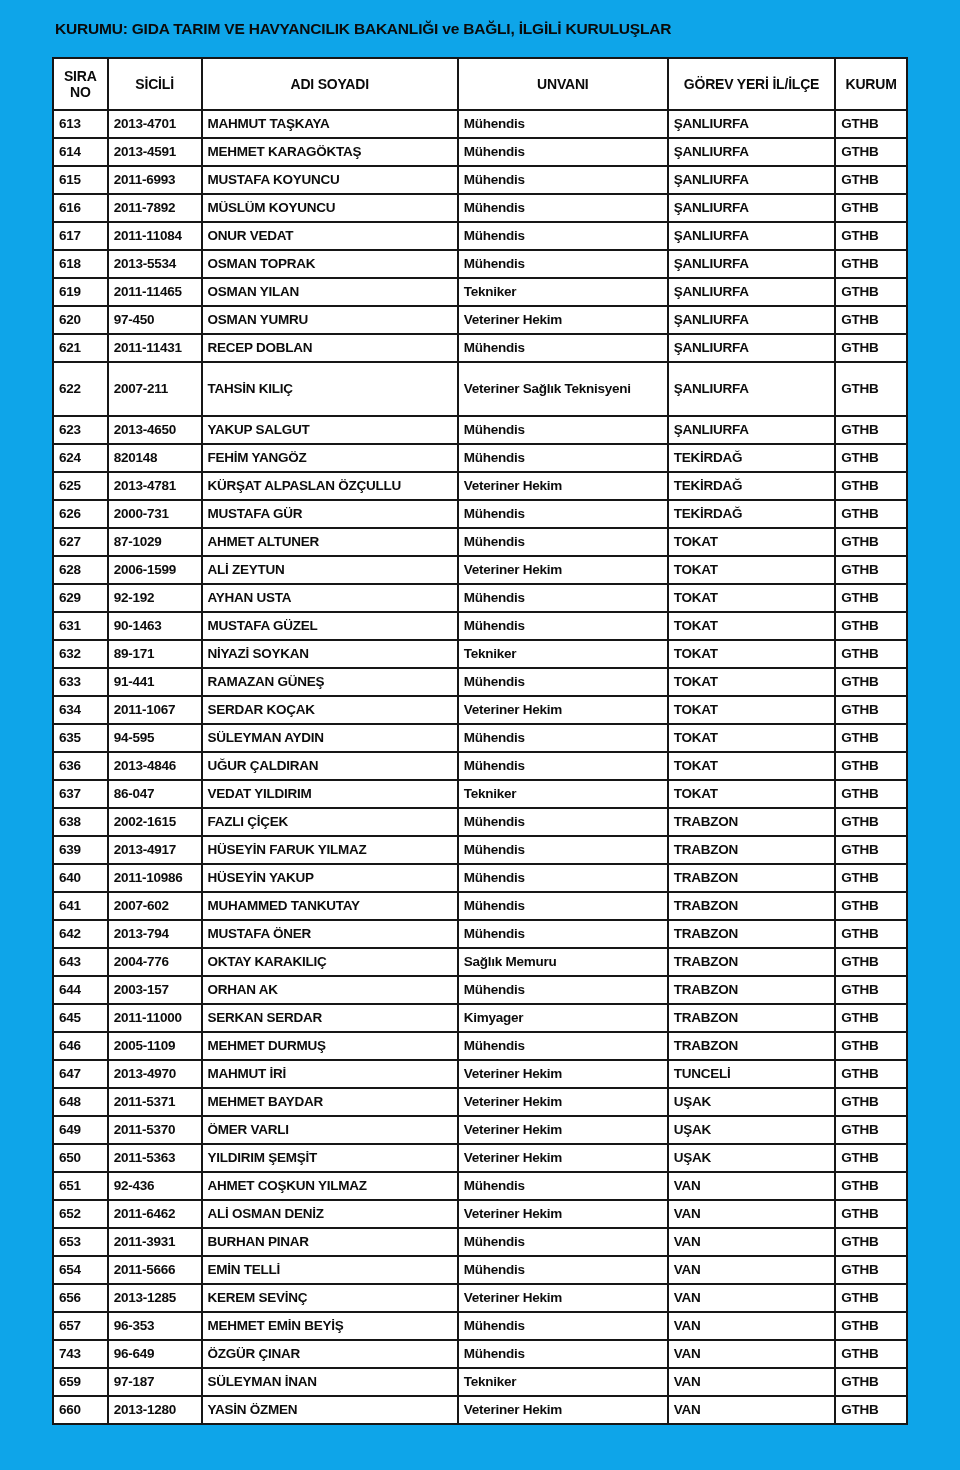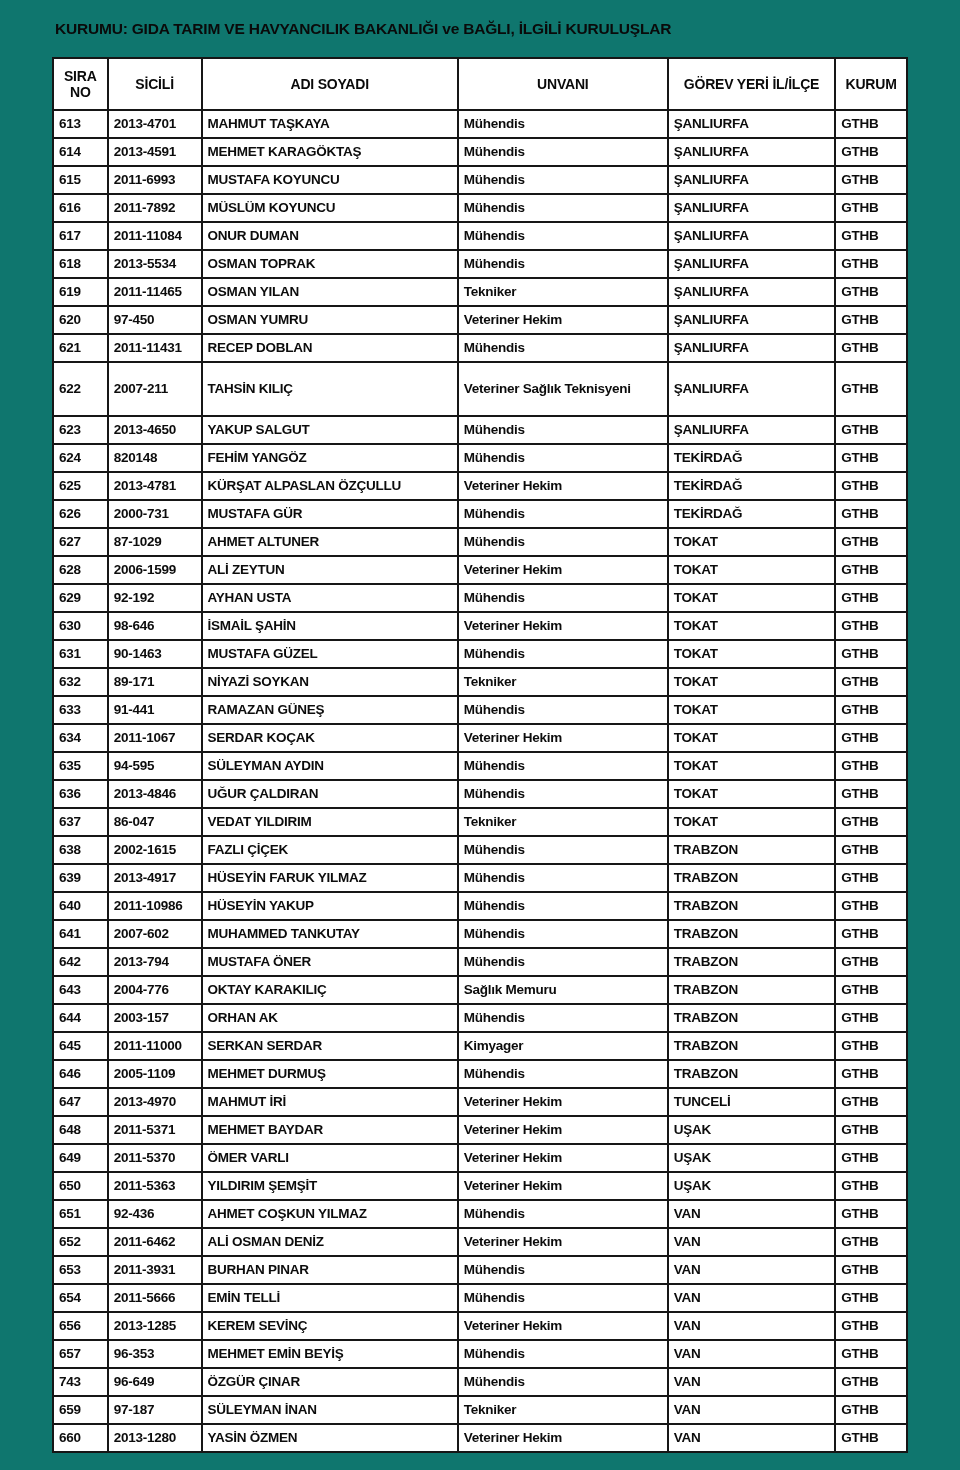--- a/index.html
+++ b/index.html
@@ -4,21 +4,21 @@
 <style>
   html, body {
     margin: 0;
     padding: 0;
     background: #ffffff;
   }
   .page {
     position: relative;
     width: 960px;
     height: 1470px;
-    background: #0f766e;
+    background: #0ea5e9;
     color: #0d0d0d;
     font-family: "Liberation Sans", sans-serif;
     overflow: hidden;
   }
   .doc-title {
     position: absolute;
     left: 55px;
     top: 20px;
     margin: 0;
     font-size: 15.5px;
@@ -126,21 +126,21 @@
           <td class="c-sira">616</td>
           <td class="c-sicil">2011-7892</td>
           <td class="c-adi">MÜSLÜM KOYUNCU</td>
           <td class="c-unvan">Mühendis</td>
           <td class="c-gorev">ŞANLIURFA</td>
           <td class="c-kurum">GTHB</td>
         </tr>
         <tr>
           <td class="c-sira">617</td>
           <td class="c-sicil">2011-11084</td>
-          <td class="c-adi">ONUR DUMAN</td>
+          <td class="c-adi">ONUR VEDAT</td>
           <td class="c-unvan">Mühendis</td>
           <td class="c-gorev">ŞANLIURFA</td>
           <td class="c-kurum">GTHB</td>
         </tr>
         <tr>
           <td class="c-sira">618</td>
           <td class="c-sicil">2013-5534</td>
           <td class="c-adi">OSMAN TOPRAK</td>
           <td class="c-unvan">Mühendis</td>
           <td class="c-gorev">ŞANLIURFA</td>
@@ -228,28 +228,20 @@
         </tr>
         <tr>
           <td class="c-sira">629</td>
           <td class="c-sicil">92-192</td>
           <td class="c-adi">AYHAN USTA</td>
           <td class="c-unvan">Mühendis</td>
           <td class="c-gorev">TOKAT</td>
           <td class="c-kurum">GTHB</td>
         </tr>
         <tr>
-          <td class="c-sira">630</td>
-          <td class="c-sicil">98-646</td>
-          <td class="c-adi">İSMAİL ŞAHİN</td>
-          <td class="c-unvan">Veteriner Hekim</td>
-          <td class="c-gorev">TOKAT</td>
-          <td class="c-kurum">GTHB</td>
-        </tr>
-        <tr>
           <td class="c-sira">631</td>
           <td class="c-sicil">90-1463</td>
           <td class="c-adi">MUSTAFA GÜZEL</td>
           <td class="c-unvan">Mühendis</td>
           <td class="c-gorev">TOKAT</td>
           <td class="c-kurum">GTHB</td>
         </tr>
         <tr>
           <td class="c-sira">632</td>
           <td class="c-sicil">89-171</td>

